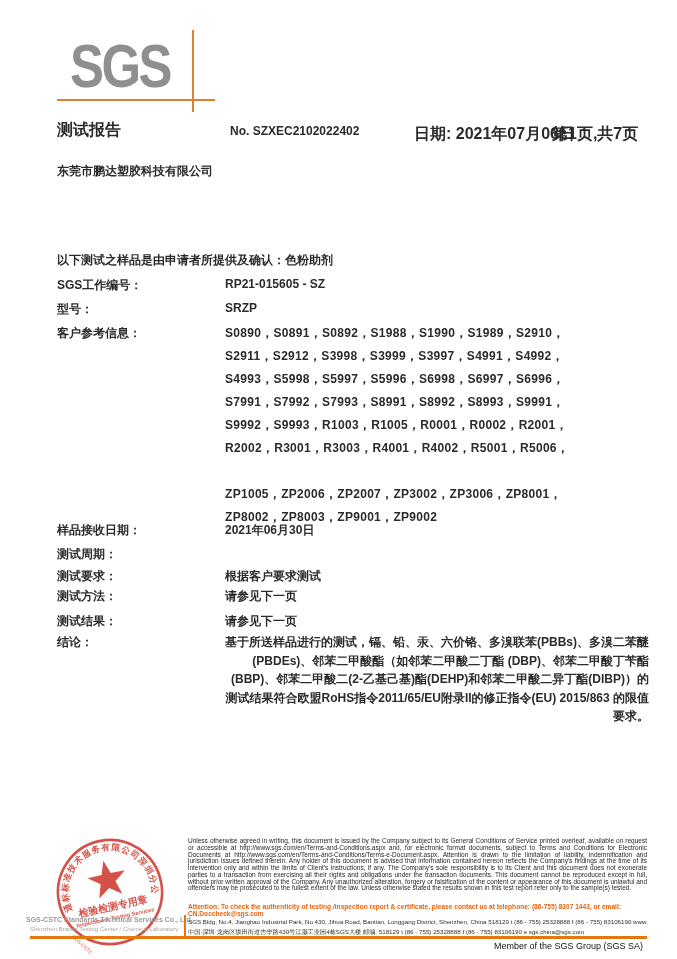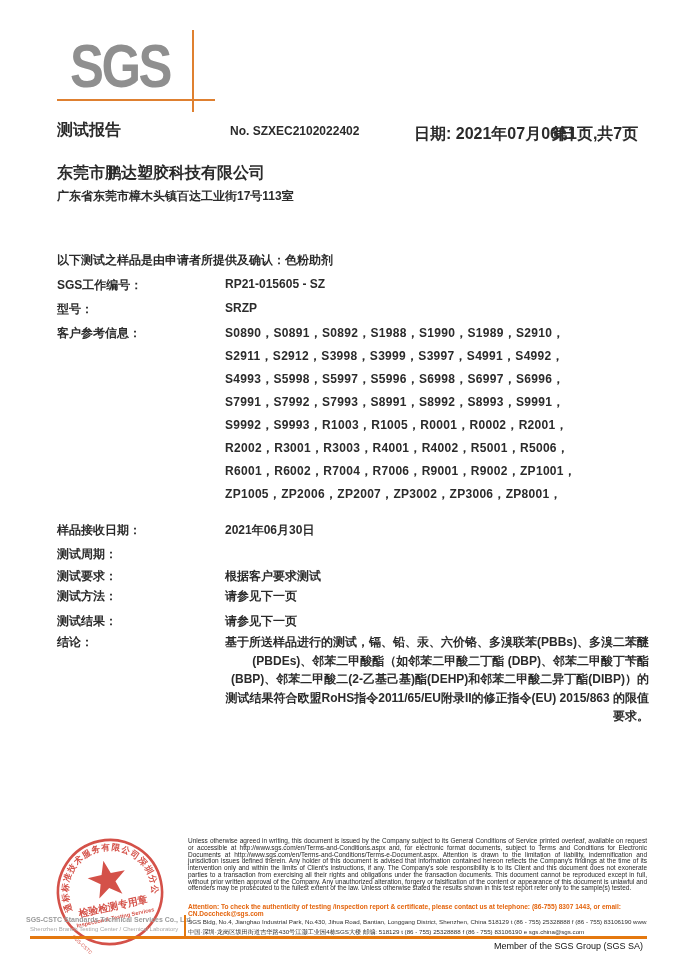--- a/index.html
+++ b/index.html
@@ -17,21 +17,21 @@
     line-height:1;
   }
   .logo-underline { left:57px; top:99px; width:158px; height:2px; background:#df8030; }
   .logo-vline     { left:192px; top:30px; width:2px; height:82px; background:#df8030; }
 
   .report-title { left:57px; top:120px; font-size:16px; font-weight:700; }
   .report-no    { left:230px; top:124px; font-size:12px; font-weight:700; }
   .report-date  { left:414px; top:124px; font-size:16px; font-weight:700; }
   .report-page  { left:552px; top:124px; font-size:16px; font-weight:700; }
 
-  .applicant-name    { left:57px; top:163px; font-size:16px; font-weight:700; }
+  .applicant-name    { left:57px; top:163px; font-size:12px; font-weight:700; }
   .applicant-address { left:57px; top:188px; font-size:12px; font-weight:700; }
 
   .intro-line { left:57px; top:252px; font-size:12px; font-weight:700; }
 
   .lbl { left:57px; font-size:12px; font-weight:700; }
   .val { left:225px; font-size:12px; font-weight:700; }
 
   .ref-line { left:225px; font-size:12px; font-weight:700; letter-spacing:0.3px; }
 
   .conclusion-text {
@@ -77,39 +77,38 @@
   <div class="abs logo-text">SGS</div>
   <div class="abs logo-underline"></div>
   <div class="abs logo-vline"></div>
 
   <div class="abs report-title">测试报告</div>
   <div class="abs report-no">No. SZXEC2102022402</div>
   <div class="abs report-date">日期: 2021年07月06日</div>
   <div class="abs report-page">第1页,共7页</div>
 
   <div class="abs applicant-name">东莞市鹏达塑胶科技有限公司</div>
-  <div class="abs applicant-address">广东省东莞市樟木头镇百达工业街17号113室</div>
 
   <div class="abs intro-line">以下测试之样品是由申请者所提供及确认：色粉助剂</div>
 
   <div class="abs lbl" style="top:277px">SGS工作编号：</div>
   <div class="abs val" style="top:277px">RP21-015605 - SZ</div>
 
   <div class="abs lbl" style="top:301px">型号：</div>
   <div class="abs val" style="top:301px">SRZP</div>
 
   <div class="abs lbl" style="top:325px">客户参考信息：</div>
   <div class="abs ref-line" style="top:325px">S0890，S0891，S0892，S1988，S1990，S1989，S2910，</div>
   <div class="abs ref-line" style="top:348px">S2911，S2912，S3998，S3999，S3997，S4991，S4992，</div>
   <div class="abs ref-line" style="top:371px">S4993，S5998，S5997，S5996，S6998，S6997，S6996，</div>
   <div class="abs ref-line" style="top:394px">S7991，S7992，S7993，S8991，S8992，S8993，S9991，</div>
   <div class="abs ref-line" style="top:417px">S9992，S9993，R1003，R1005，R0001，R0002，R2001，</div>
   <div class="abs ref-line" style="top:440px">R2002，R3001，R3003，R4001，R4002，R5001，R5006，</div>
-  <div class="abs ref-line" style="top:463px">R6001，R6002，R7004，R7006，R9001，R9002，ZP1001，</div>
   <div class="abs ref-line" style="top:486px">ZP1005，ZP2006，ZP2007，ZP3002，ZP3006，ZP8001，</div>
+  <div class="abs ref-line" style="top:509px">ZP8002，ZP8003，ZP9001，ZP9002</div>
 
   <div class="abs lbl" style="top:522px">样品接收日期：</div>
   <div class="abs val" style="top:522px">2021年06月30日</div>
 
   <div class="abs lbl" style="top:546px">测试周期：</div>
 
   <div class="abs lbl" style="top:568px">测试要求：</div>
   <div class="abs val" style="top:568px">根据客户要求测试</div>
 
   <div class="abs lbl" style="top:588px">测试方法：</div>

